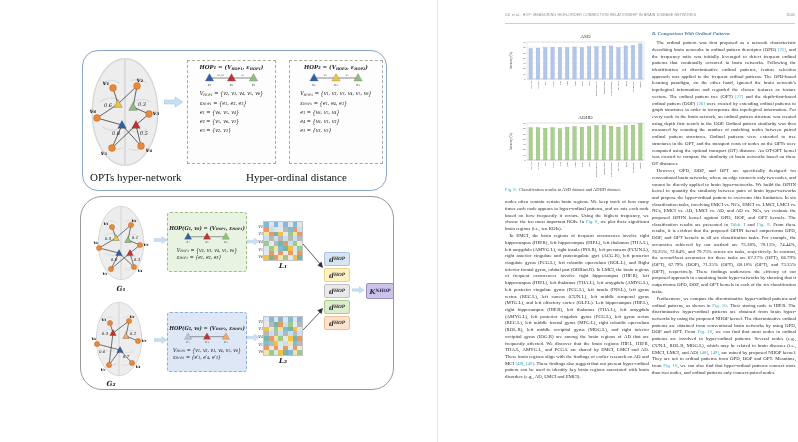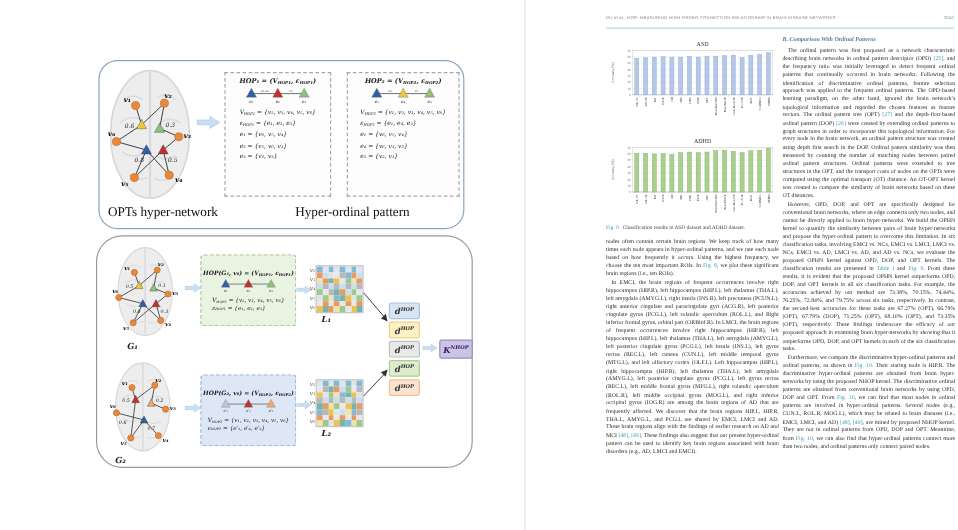--- a/index.html
+++ b/index.html
@@ -16,21 +16,21 @@
   .fbox-inner{display:flex;flex-direction:column;align-items:center}
   .ftitle{font:600 italic 11px "DejaVu Serif","DejaVu Sans",serif;color:#1c1c1c;margin:6px 0 3px 0;white-space:nowrap}
   .fline{font:italic 10px "DejaVu Serif","DejaVu Sans",serif;color:#222;line-height:18.5px;white-space:nowrap}
   .fline sub,.ftitle sub,.dbox sub,.kbox sub{font-size:62%;vertical-align:-0.2em;line-height:0}
   .greenbox{background:#e9f3e1;border:1px dashed #9cc08a;border-radius:3px;overflow:hidden}
   .bluebox{background:#dde7f6;border:1px dashed #92aed6;border-radius:3px;overflow:hidden}
   .gbox-inner{display:flex;flex-direction:column;justify-content:center;align-items:center;height:200%}
   .gbox-inner .ftitle{font-size:10px;margin:2px 0 2px 0}
   .gbox-inner .fline{font-size:9.5px;line-height:13.5px}
   .figcap{font:11px "Liberation Serif",serif;color:#111;white-space:nowrap}
-  .glabel{font:italic 600 7px "DejaVu Serif","DejaVu Sans",serif;color:#222;}
+  .glabel{font:italic 600 7px "DejaVu Serif","DejaVu Sans",serif;color:#222;text-align:center}
   .mosaic{display:grid;grid-template-columns:repeat(8,1fr);grid-template-rows:repeat(8,1fr);
           width:38px;height:38px;outline:.5px solid #c4c4c4}
   .rowlabs{font:italic 10px "DejaVu Serif","DejaVu Sans",serif;color:#555;text-align:right;line-height:15.2px}
   .dbox{width:24px;height:12.4px;margin-bottom:1.6px;border:.8px solid #aaa;border-radius:2px;
         display:flex;align-items:center;justify-content:center;
         font:italic 600 7px "DejaVu Serif",serif;color:#333}
   .kbox{width:26px;height:14px;background:#cdc3e6;border:1px solid #9a8cc4;border-radius:2px;
         display:flex;align-items:center;justify-content:center;
         font:italic 600 7px "DejaVu Serif",serif;color:#2d2560}
 
@@ -149,21 +149,21 @@
           <div class="fline">V<sub>HOP2</sub> = {v₁, v₂, v₃, v₄, v₅, v₆}</div>
           <div class="fline">ε<sub>HOP2</sub> = {e₁, e₄, e₃}</div>
           <div class="fline">e₁ = {v₆, v₅, v₄}</div>
           <div class="fline">e₄ = {v₆, v₁, v₂}</div>
           <div class="fline">e₃ = {v₂, v₃}</div>
         </div>
     </div>
   </div>
 
   <div class="abs figcap" style="left:90px;top:171px">OPTs hyper-network</div>
-  <div class="abs figcap" style="left:246px;top:171px">Hyper-ordinal pattern</div>
+  <div class="abs figcap" style="left:246px;top:171px">Hyper-ordinal distance</div>
 
   <div class="abs figframe2" style="left:80px;top:196px;width:312px;height:192px"></div>
 
   <svg class="abs" style="left:90px;top:203px" width="62" height="80" viewBox="0 0 62 80" font-family="DejaVu Serif, DejaVu Sans, serif">
     <use href="#brainsym" x="0" y="0" width="62" height="80"></use>
   <g>
         <line x1="26" y1="35" x2="9" y2="45" stroke="#3c3c3c" stroke-width="0.7"></line>
         <line x1="26" y1="35" x2="22" y2="24" stroke="#3c3c3c" stroke-width="0.7"></line>
         <line x1="26" y1="35" x2="41" y2="22" stroke="#3c3c3c" stroke-width="0.7"></line>
         <line x1="38" y1="37" x2="41" y2="22" stroke="#3c3c3c" stroke-width="0.7"></line>

